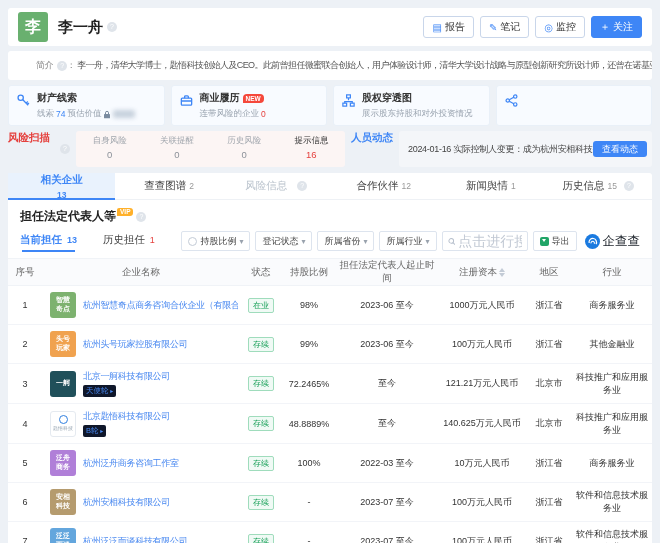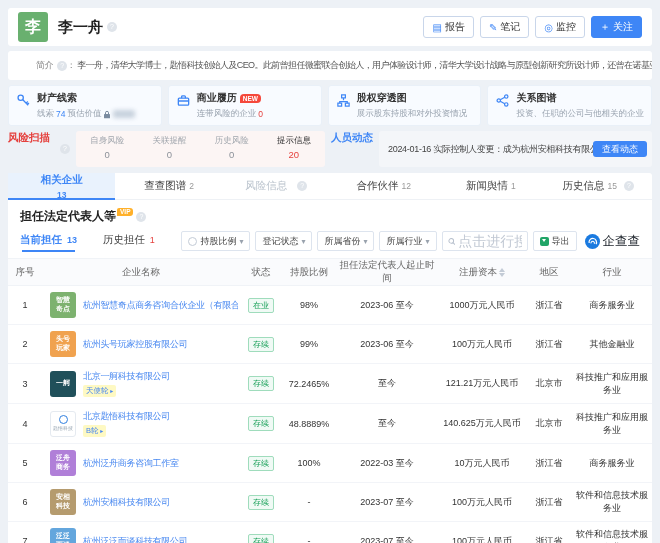--- a/index.html
+++ b/index.html
@@ -32,21 +32,21 @@
   .fdesc .blue { color:#3e86f6; }
   .fdesc .red { color:#e5413e; }
   .badge-new { background:#f5483b; color:#fff; font-size:6.5px; border-radius:4px 4px 4px 0; padding:1px 3px; font-weight:bold; }
   .blurred { width:22px; height:8px; background:#c8d2de; border-radius:2px; filter:blur(2px); display:inline-block; }
 
   
   .risk-row { display:flex; margin-top:5px; gap:6px; align-items:stretch; height:36px; }
   .vlabel { font-size:10.5px; font-weight:bold; line-height:1.15; display:flex; flex-direction:row; justify-content:center; flex:0 0 auto; }
   .vlabel.red { color:#e5413e; }
   .vlabel.blue { color:#3e86f6; }
-  .risk-box { background:#fcf5f4; border-radius:3px; display:flex; width:249px; padding:4px 0; flex:0 0 auto; }
+  .risk-box { background:#fcf5f4; border-radius:3px; display:flex; width:269px; padding:4px 0; flex:0 0 auto; }
   .risk-item { flex:1; text-align:center; cursor:pointer; }
   .risk-item .rlabel { font-size:8.5px; color:#a0a6ad; }
   .risk-item .rvalue { font-size:9.5px; color:#8b9199; margin-top:2px; }
   .risk-item.hl .rlabel { color:#333; }
   .risk-item.hl .rvalue { color:#e5413e; }
   .personnel-box { flex:1; background:#f4f6f9; border-radius:3px; display:flex; align-items:center; padding:0 5px 0 9px; font-size:9px; color:#444; letter-spacing:-0.3px; overflow:hidden; }
   .pers-text { white-space:nowrap; overflow:hidden; }
   .view-btn { margin-left:auto; background:#3e86f6; color:#fff; border:none; border-radius:3px; height:16px; padding:0 9px; font-size:9px; cursor:pointer; flex:0 0 auto; }
 
   
@@ -89,21 +89,21 @@
   .sorter { display:inline-block; vertical-align:middle; margin-left:2px; cursor:pointer; }
   .sorter i { display:block; width:0; height:0; border:3px solid transparent; }
   .sorter .up { border-bottom:4px solid #c3cbd6; margin-bottom:1px; }
   .sorter .dn { border-top:4px solid #c3cbd6; }
   .name-cell { display:flex; align-items:center; gap:7px; padding-left:6px; }
   .logo { width:26px; height:26px; border-radius:3px; color:#fff; font-size:7px; line-height:1.25; display:flex; flex-direction:column; align-items:center; justify-content:center; flex:0 0 26px; font-weight:bold; }
   .logo.logo-light { border:1px solid #e5eaf0; color:#98a6b3; font-size:5px; font-weight:normal; }
   .logo.logo-light::before { content:''; width:7px; height:7px; border:1.5px solid #2f7fe0; border-radius:50%; margin-bottom:1px; }
   .name-wrap { min-width:0; text-align:left; }
   .company-link { color:#4787f0; white-space:nowrap; overflow:hidden; display:block; text-decoration:none; cursor:pointer; letter-spacing:-0.3px; }
-  .tag { display:inline-block; background:#fef9c3; color:#4787f0; font-size:7.5px; border-radius:2px; padding:1px 3px; margin-top:2px; cursor:pointer; }
+  .tag { display:inline-block; background:#0f172a; color:#4787f0; font-size:7.5px; border-radius:2px; padding:1px 3px; margin-top:2px; cursor:pointer; }
   .tag::after { content:' ▸'; font-size:6px; }
   .status { display:inline-block; border:1px solid #9fdcbc; color:#18a058; background:#f0faf5; font-size:8px; padding:1px 4px; border-radius:2px; }
 </style>
 </head>
 <body>
 
 <div class="wrap">
 
   <div class="header-card">
     <div class="avatar">李</div>
@@ -186,26 +186,20 @@
           </div>
       </div>
     </div>
     <div class="fcard">
       <svg class="ficon" width="15" height="15" viewBox="0 0 16 16" fill="none" stroke="#3e86f6" stroke-width="1.3">
           <circle cx="4" cy="8" r="1.8"></circle>
           <circle cx="12" cy="3.8" r="1.8"></circle>
           <circle cx="12" cy="12.2" r="1.8"></circle>
           <path d="M5.6 7.2 L10.4 4.6 M5.6 8.8 L10.4 11.4"></path>
         </svg>
-      <div>
-        <div class="ftitle">关系图谱</div>
-        <div class="fdesc">
-            <span>投资、任职的公司与他相关的企业</span>
-          </div>
-      </div>
     </div>
   </div>
 
   <div class="risk-row">
     <div class="vlabel red">
       <span>风险</span>
         <span>扫描</span>
     </div>
     <span class="qmark" style="align-self:center">?</span>
     <div class="risk-box">
@@ -220,21 +214,21 @@
           <div class="rvalue">0</div>
         </div>
 
         <div class="risk-item">
           <div class="rlabel">历史风险</div>
           <div class="rvalue">0</div>
         </div>
 
         <div class="risk-item hl">
           <div class="rlabel">提示信息</div>
-          <div class="rvalue">20</div>
+          <div class="rvalue">16</div>
         </div>
       </div>
     <div class="vlabel blue">
       <span>人员</span>
         <span>动态</span>
     </div>
     <div class="personnel-box">
       <span class="pers-text">2024-01-16 实际控制人变更：成为杭州安相科技有限公司的实际控制人</span>
       <button class="view-btn">查看动态</button>
     </div>

